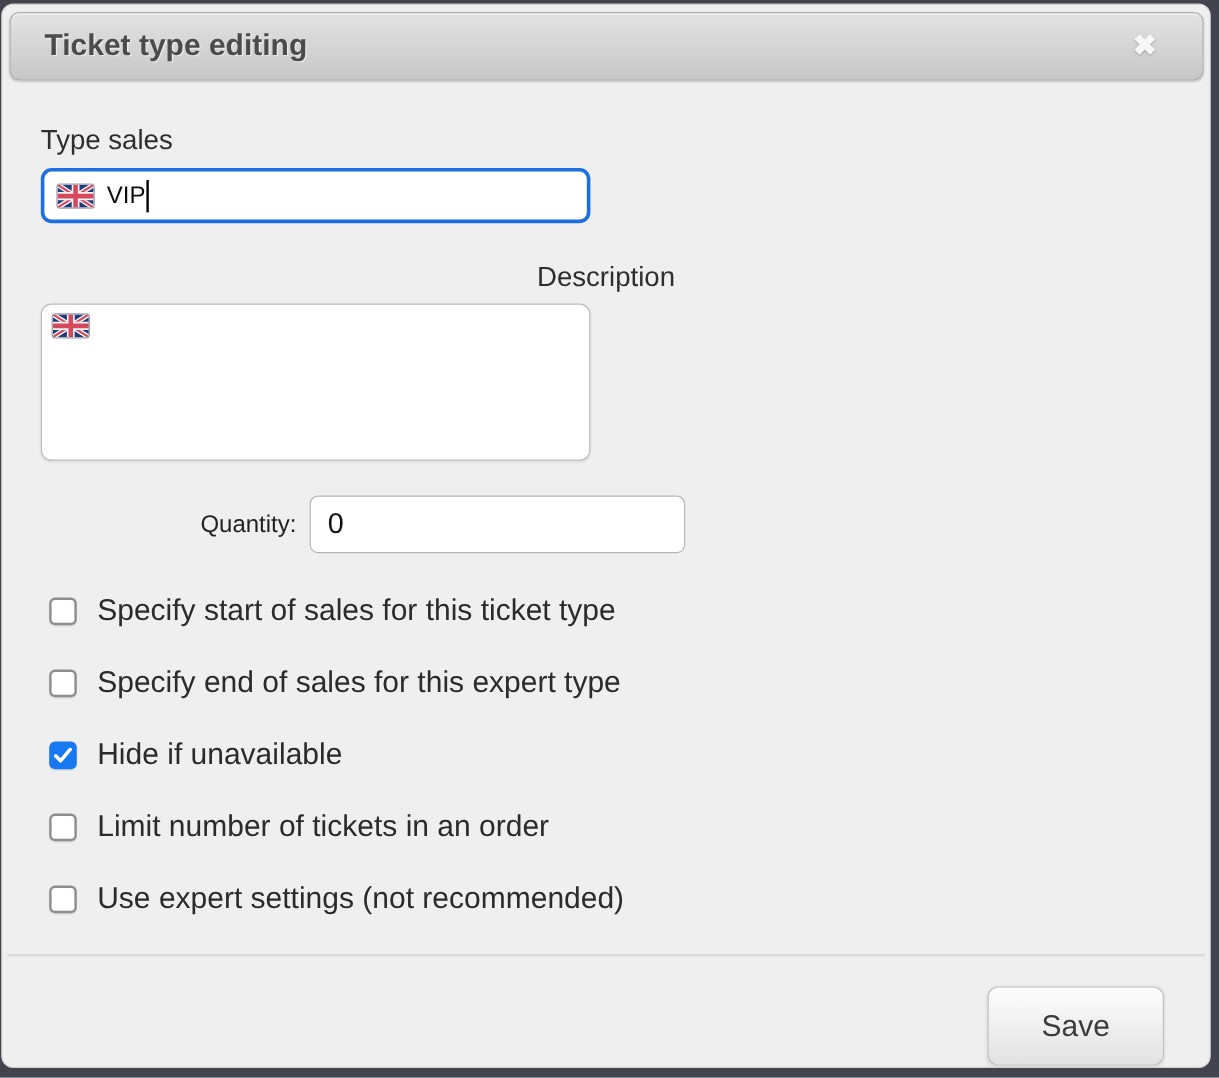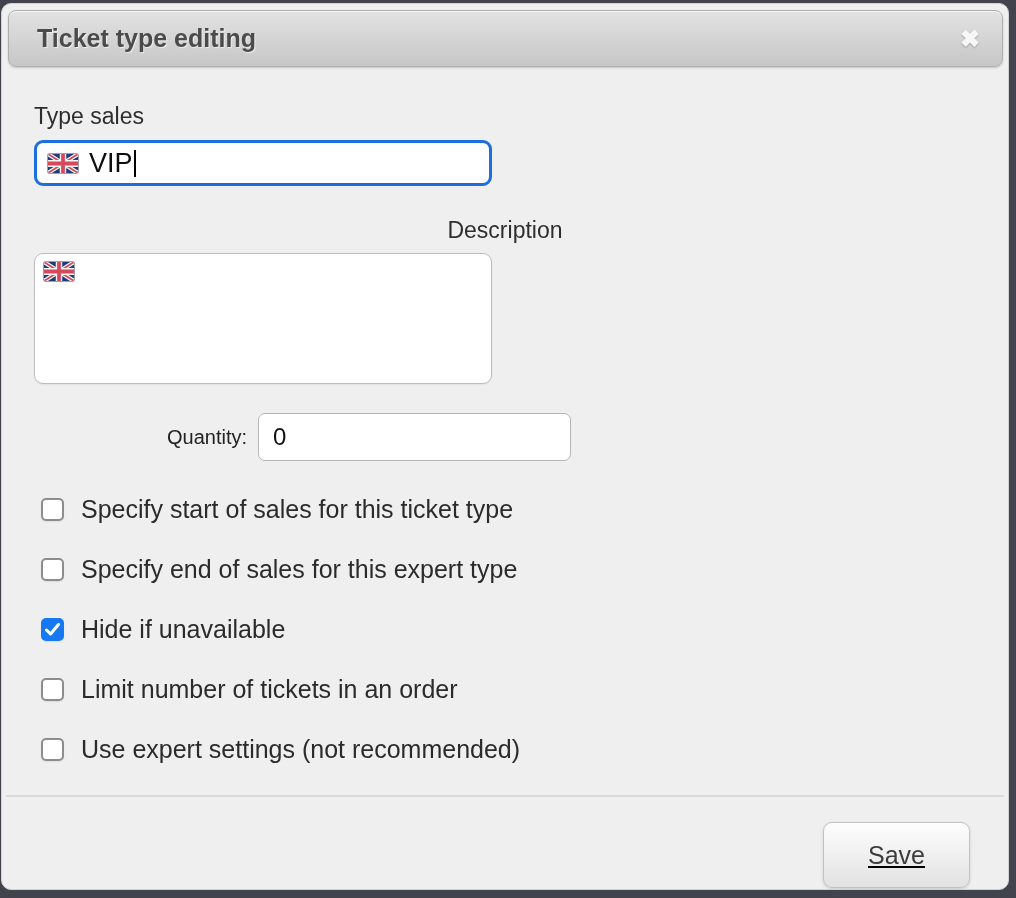--- a/index.html
+++ b/index.html
@@ -21,21 +21,21 @@
   }
   .dialog-header {
     margin: 6px 5px 0 6px;
     height: 57px;
     background: linear-gradient(#e2e2e2, #c7c7c7);
     border: 1px solid #aeaeae;
     border-radius: 8px;
     box-shadow: inset 0 1px 0 rgba(255,255,255,.75), 0 1px 2px rgba(0,0,0,.18);
     display: flex;
     align-items: center;
-    padding: 0 18px 0 28px;
+    padding: 0 34px 0 28px;
   }
   .dialog-title {
     flex: 1;
     font-size: 25px;
     font-weight: bold;
     color: #4b4b4b;
     text-shadow: 1px 1px 1px rgba(255,255,255,.65);
   }
   .close-button {
     border: none;
@@ -68,21 +68,21 @@
   }
   .flag {
     width: 30px; height: 19px;
     border-radius: 2px;
     box-shadow: 0 0 0 1px rgba(40,40,70,.45);
     flex: 0 0 auto;
     display: block;
   }
   .typename-value {
     margin-left: 11px;
-    font-size: 27px;
+    font-size: 20px;
     color: #0d0d0d;
   }
   .caret {
     width: 2px; height: 27px;
     background: #000;
     margin-left: 1px;
   }
   .description-textarea {
     width: 458px; height: 131px;
     background: #fff;
@@ -142,21 +142,20 @@
   }
   .divider {
     border-top: 2px solid #dadada;
     margin: 22px 4px 0 4px;
   }
   .dialog-footer {
     display: flex;
     justify-content: flex-end;
     gap: 25px;
     padding: 25px 38px 0 0;
-    text-decoration: underline;
   }
   .btn {
     height: 66px;
     background: linear-gradient(#fdfdfd, #e2e2e2);
     border: 1px solid #c2c2c2;
     border-radius: 9px;
     box-shadow: 0 1px 3px rgba(0,0,0,.14);
     font-family: "Liberation Sans", sans-serif;
     font-size: 25px;
     color: #3c3c3c;

